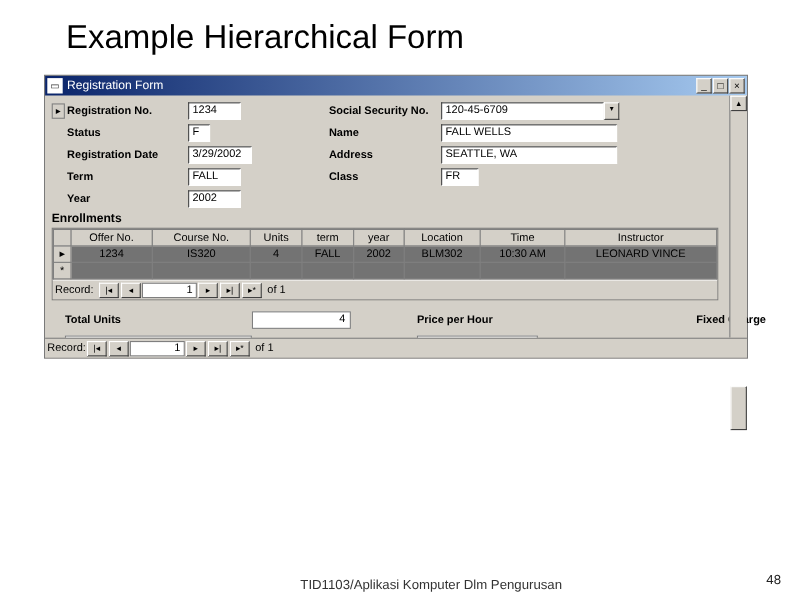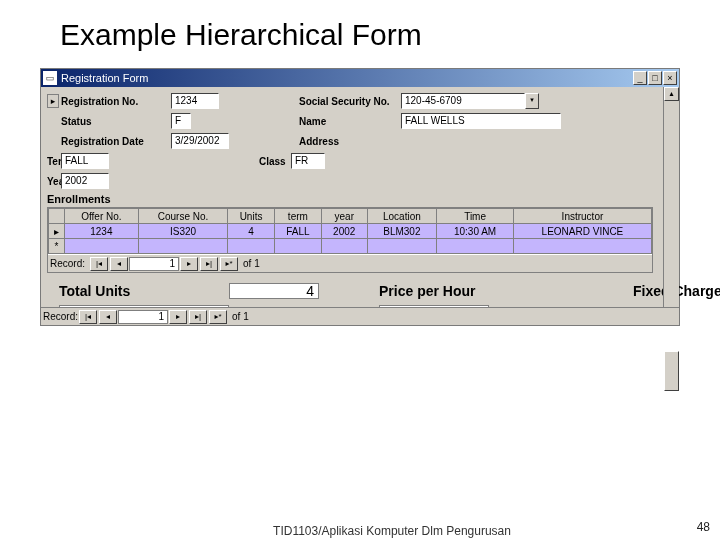--- a/index.html
+++ b/index.html
@@ -100,21 +100,21 @@
   .subform {
     border: 1px solid #808080;
     background: #d4d0c8;
     margin: 0 8px 4px 0;
   }
   .subform-inner { position: relative; }
   table.grid {
     border-collapse: collapse;
     width: 100%;
     font-size: 10px;
-    background: #c4b5fd;
+    background: #737373;
   }
   table.grid th, table.grid td {
     border: 1px solid #808080;
     padding: 1px 3px;
     height: 15px;
     text-align: center;
     white-space: nowrap;
   }
   table.grid th {
     background: #d4d0c8;
@@ -143,21 +143,21 @@
   .navcounter {
     width: 50px; height: 14px;
     background: #fff; border: 1px solid #7f7f7f;
     text-align: right; padding: 0 3px; line-height: 12px;
   }
   .totals {
     display: grid;
     grid-template-columns: 170px 90px 60px 110px 1fr 20px;
     row-gap: 6px;
     align-items: center;
-    font-size: 14px;
+    font-size: 10px;
     margin: 10px 8px 4px 12px;
   }
   .totals .val {
     background: #fff; border: 1px solid #7f7f7f;
     height: 16px; padding: 0 4px; line-height: 14px;
     text-align: right;
   }
   .footer-text {
     position: absolute;
     left: 50%; transform: translateX(-50%);
@@ -215,36 +215,37 @@
 
   <div class="client">
 
     <div class="form-grid">
       <div class="record-marker">▸</div>
       <div class="lbl">Registration No.</div>
       <div><span class="txt txt-sunken" style="width:48px">1234</span></div>
       <div></div>
       <div class="lbl-right">Social Security No.</div>
       <div class="combo">
-        <span class="txt txt-sunken" style="width:124px">120-45-6709</span>
+        <span class="txt txt-sunken" style="width:148px">120-45-6709</span>
         <span class="btn">▾</span>
       </div>
 
       <div></div>
       <div class="lbl">Status</div>
       <div><span class="txt txt-sunken" style="width:20px">F</span></div>
       <div></div>
       <div class="lbl-right">Name</div>
       <div><span class="txt txt-sunken" style="width:160px">FALL WELLS</span></div>
 
       <div></div>
       <div class="lbl">Registration Date</div>
       <div><span class="txt txt-sunken" style="width:58px">3/29/2002</span></div>
       <div></div>
       <div class="lbl-right">Address</div>
+      <div><span class="txt txt-sunken" style="width:160px">SEATTLE, WA</span></div>
 
       <div></div>
       <div class="lbl">Term</div>
       <div><span class="txt txt-sunken" style="width:48px">FALL</span></div>
       <div></div>
       <div class="lbl-right">Class</div>
       <div><span class="txt txt-sunken" style="width:34px">FR</span></div>
 
       <div></div>
       <div class="lbl">Year</div>

